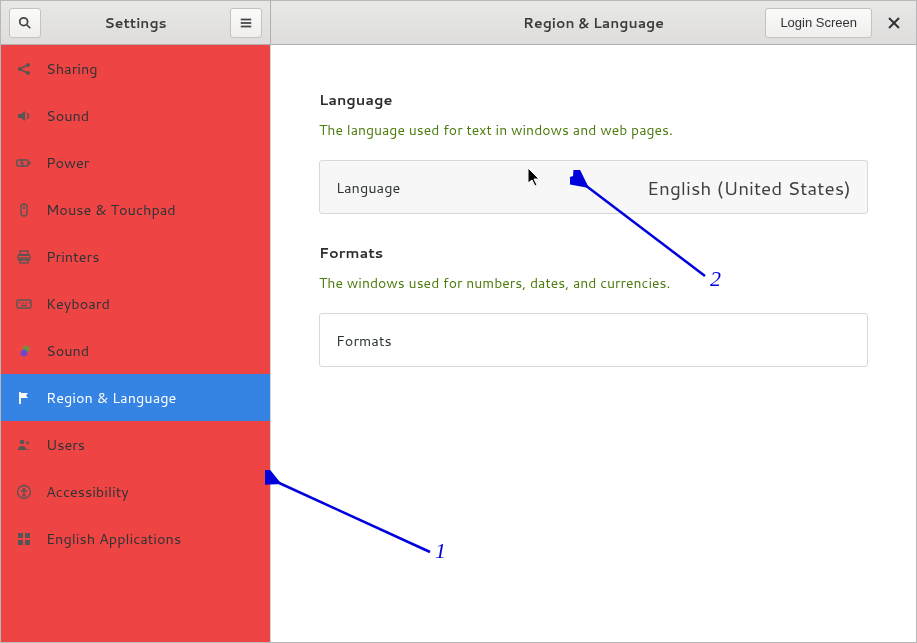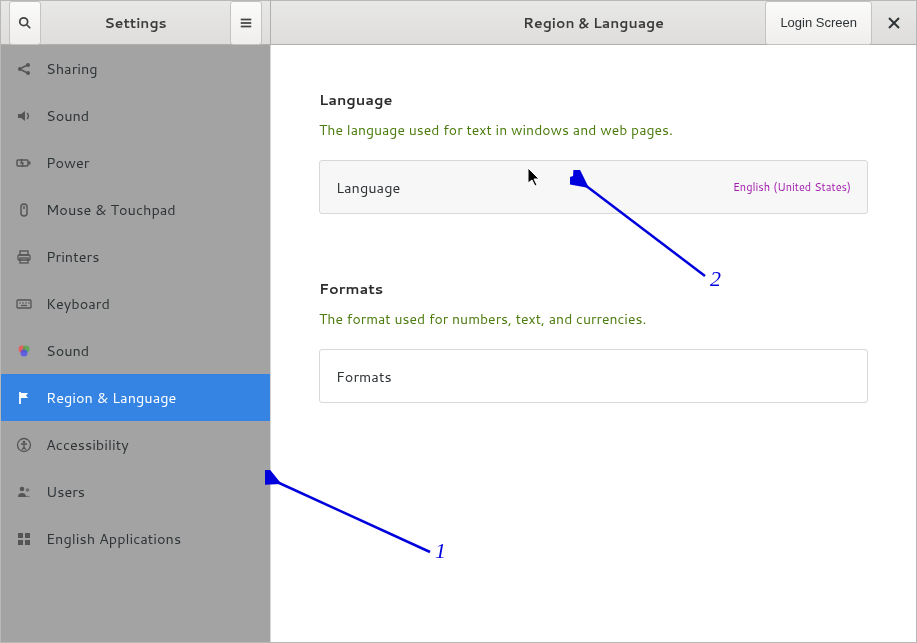--- a/index.html
+++ b/index.html
@@ -46,21 +46,21 @@
     position: absolute;
     left: 0; right: 0;
     text-align: center;
     pointer-events: none;
     color: #3c3c3c;
   }
   .hbtn {
     background: linear-gradient(#fbfbfa, #efeeec);
     border: 1px solid #c4c3c1;
     border-radius: 3px;
-    height: 44px;
+    height: 30px;
     min-width: 30px;
     display: inline-flex;
     align-items: center;
     justify-content: center;
     padding: 0 8px;
     cursor: pointer;
     font-size: 13px;
     color: #2e3436;
   }
   .flex-spacer { flex: 1; }
@@ -75,21 +75,21 @@
     margin-left: 8px;
   }
   .content {
     flex: 1;
     display: flex;
     overflow: hidden;
   }
   .sidebar {
     width: 270px;
     border-right: 1px solid #d6d6d4;
-    background: #a3a3a3;
+    background: #ef4444;
     overflow-y: hidden;
   }
   .sidebar-item {
     display: flex;
     align-items: center;
     height: 47px;
     padding: 0 14px;
     cursor: pointer;
     color: #2e3436;
   }
@@ -132,22 +132,22 @@
     align-items: center;
     justify-content: space-between;
     padding: 0 16px;
     cursor: pointer;
     border-radius: 3px;
   }
   .row.hover {
     background: #f7f7f7;
   }
   .row-label { font-size: 14.5px; }
-  .row-value { font-size: 11px; color: #a21caf; }
-  .section { margin-bottom: 64px; }
+  .row-value { font-size: 19px; color: #404040; }
+  .section { margin-bottom: 28px; }
   .cursor {
     position: absolute;
     left: 528px;
     top: 168px;
     pointer-events: none;
   }
   .annotation { position: absolute; pointer-events: none; }
   .anno-label { font-family: serif; font-style: italic; font-size: 22px; fill: #0000dd; }
   svg { display: block; }
 </style>
@@ -275,37 +275,37 @@
             <svg width="16" height="16" viewBox="0 0 16 16">
               <line x1="4" y1="2" x2="4" y2="14" stroke="#ffffff" stroke-width="1.8"></line>
               <path d="M4 3 L12 3 L10 5.5 L12 8 L4 8 Z" fill="#ffffff"></path>
             </svg>
           </span>
           <span class="sidebar-label">Region &amp; Language</span>
         </div>
         <div class="sidebar-item">
           <span class="sidebar-icon">
             <svg width="16" height="16" viewBox="0 0 16 16">
-              <circle cx="8" cy="8" r="6.5" fill="none" stroke="#555" stroke-width="1.3"></circle>
-              <circle cx="8" cy="5" r="1.3" fill="#555"></circle>
-              <path d="M5 7 L11 7 M8 7 L8 10 M8 10 L6 13 M8 10 L10 13" stroke="#555" stroke-width="1.3" fill="none"></path>
-            </svg>
-          </span>
-          <span class="sidebar-label">Accessibility</span>
-        </div>
-        <div class="sidebar-item">
-          <span class="sidebar-icon">
-            <svg width="16" height="16" viewBox="0 0 16 16">
               <circle cx="6" cy="5" r="2.3" fill="#555"></circle>
               <path d="M2 13 A4 4 0 0 1 10 13 Z" fill="#555"></path>
               <circle cx="11.5" cy="6" r="1.8" fill="#555" opacity="0.7"></circle>
               <path d="M9 13 A3 3 0 0 1 14 13 Z" fill="#555" opacity="0.7"></path>
             </svg>
           </span>
           <span class="sidebar-label">Users</span>
+        </div>
+        <div class="sidebar-item">
+          <span class="sidebar-icon">
+            <svg width="16" height="16" viewBox="0 0 16 16">
+              <circle cx="8" cy="8" r="6.5" fill="none" stroke="#555" stroke-width="1.3"></circle>
+              <circle cx="8" cy="5" r="1.3" fill="#555"></circle>
+              <path d="M5 7 L11 7 M8 7 L8 10 M8 10 L6 13 M8 10 L10 13" stroke="#555" stroke-width="1.3" fill="none"></path>
+            </svg>
+          </span>
+          <span class="sidebar-label">Accessibility</span>
         </div>
         <div class="sidebar-item">
           <span class="sidebar-icon">
             <svg width="16" height="16" viewBox="0 0 16 16">
               <rect x="2" y="2" width="5" height="5" fill="#555"></rect>
               <rect x="9" y="2" width="5" height="5" fill="#555"></rect>
               <rect x="2" y="9" width="5" height="5" fill="#555"></rect>
               <rect x="9" y="9" width="5" height="5" fill="#555"></rect>
             </svg>
           </span>
@@ -318,21 +318,21 @@
         <div class="section-title">Language</div>
         <div class="section-desc">The language used for text in windows and web pages.</div>
         <div class="row hover">
           <span class="row-label">Language</span>
           <span class="row-value">English (United States)</span>
         </div>
       </div>
 
       <div class="section">
         <div class="section-title">Formats</div>
-        <div class="section-desc">The format used for numbers, text, and currencies.</div>
+        <div class="section-desc">The windows used for numbers, dates, and currencies.</div>
         <div class="row">
           <span class="row-label">Formats</span>
         </div>
       </div>
     </div>
   </div>
 </div>
 
 <div class="cursor">
   <svg width="16" height="20" viewBox="0 0 16 20">

